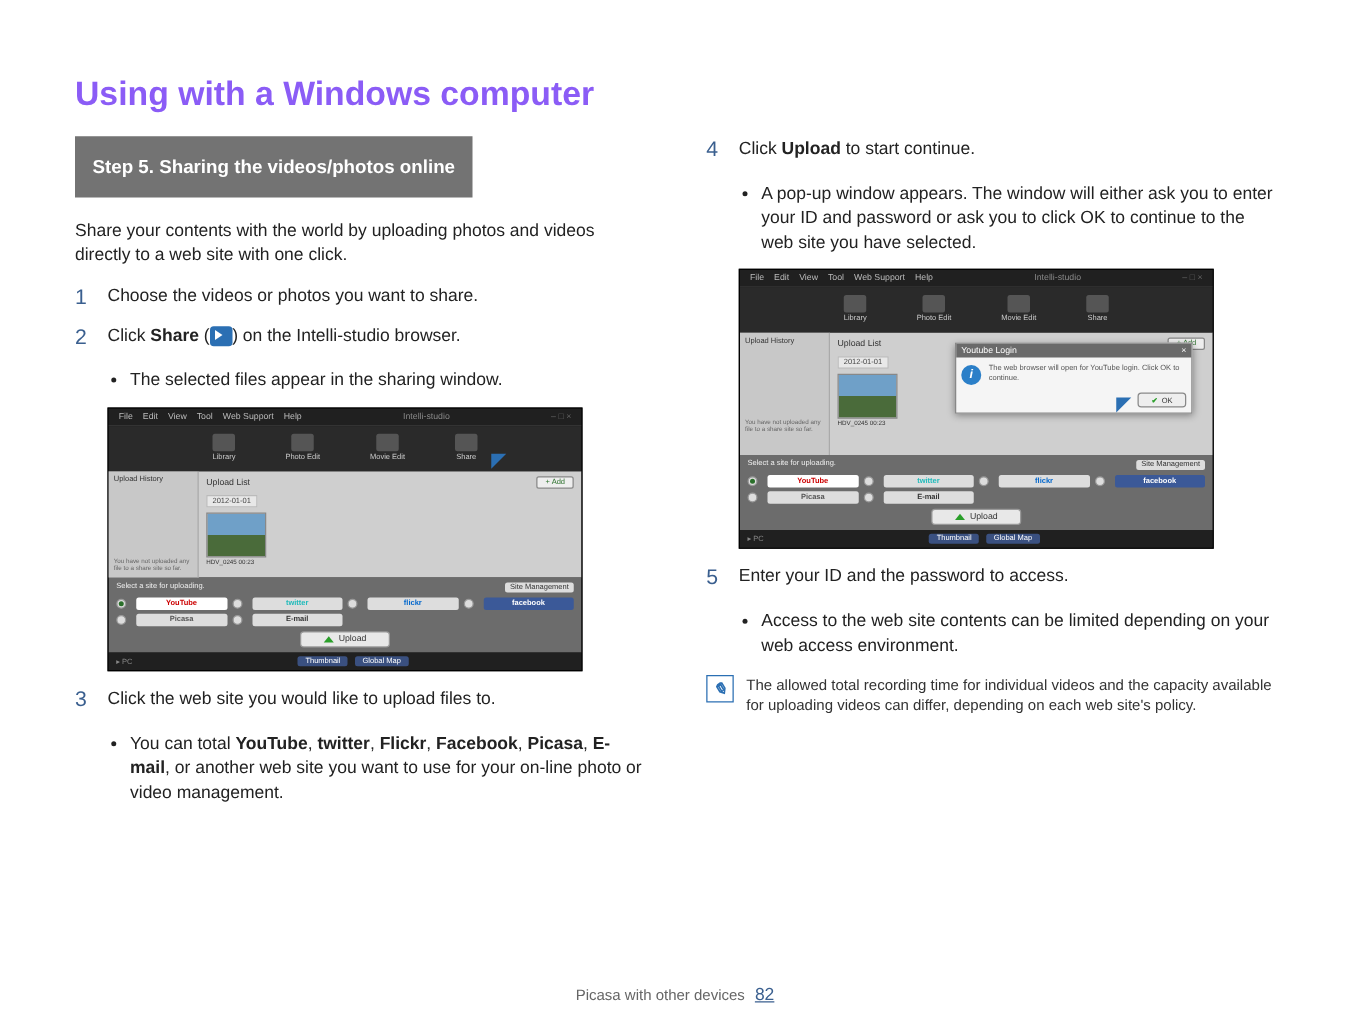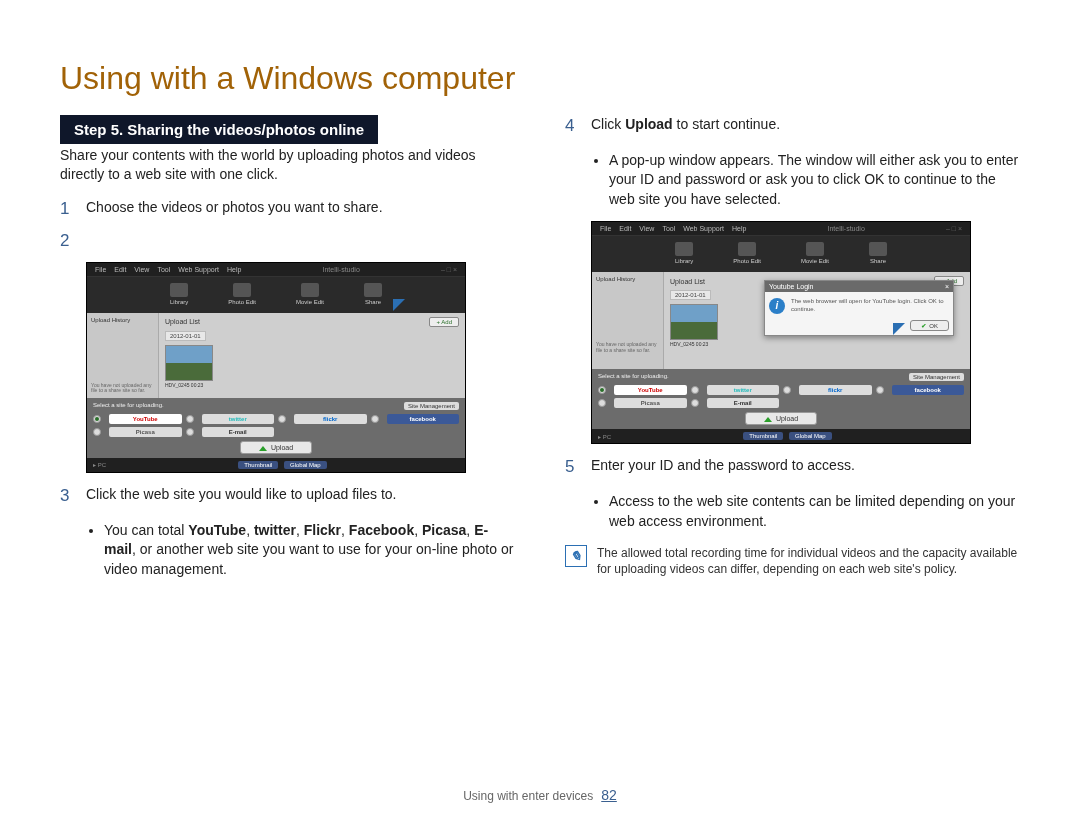--- a/index.html
+++ b/index.html
@@ -5,38 +5,38 @@
   * { box-sizing: border-box; margin: 0; padding: 0; }
   body {
     font-family: Arial, Helvetica, sans-serif;
     background: #fff;
     width: 1080px;
     height: 825px;
     padding: 60px 60px 20px 60px;
     position: relative;
   }
   .page-title {
-    font-size: 32px;
-    font-weight: 400;
-    color: #a16207;
+    font-size: 27px;
+    font-weight: 700;
+    color: #8b5cf6;
     margin-bottom: 18px;
   }
   .columns {
     display: flex;
     gap: 50px;
   }
   .col { flex: 1; }
   .step-header {
     display: inline-block;
-    background: #0f172a;
+    background: #737373;
     color: #fff;
     font-size: 15px;
     font-weight: bold;
-    padding: 6px 14px;
-    margin-bottom: 2px;
+    padding: 16px 14px;
+    margin-bottom: 17px;
   }
   .intro {
     font-size: 14px;
     color: #222;
     line-height: 1.35;
     margin-bottom: 14px;
   }
   .step-row {
     display: flex;
     gap: 12px;
@@ -410,20 +410,26 @@
     <div class="step-header">Step 5. Sharing the videos/photos online</div>
     <p class="intro">Share your contents with the world by uploading photos and videos directly to a web site with one click.</p>
 
     <div class="step-row">
       <div class="step-num">1</div>
       <div class="step-text">Choose the videos or photos you want to share.</div>
     </div>
 
     <div class="step-row">
       <div class="step-num">2</div>
+      <div class="step-text">
+        <span>Click </span><b>Share</b><span> (</span><span class="share-icon"></span><span>) on the Intelli-studio browser.</span>
+        <ul>
+            <li>The selected files appear in the sharing window.</li>
+          </ul>
+      </div>
     </div>
 
     
     <div class="screenshot">
       <div class="ss-menubar">
         <span>File</span>
         <span>Edit</span>
         <span>View</span>
         <span>Tool</span>
         <span>Web Support</span>
@@ -636,14 +642,14 @@
     <div class="note-row">
       <div class="note-icon">
           <span class="note-icon-inner">✎</span>
         </div>
       <div class="note-text">The allowed total recording time for individual videos and the capacity available for uploading videos can differ, depending on each web site's policy.</div>
     </div>
   </div>
 </div>
 
 <div class="page-footer">
-  <span>Using with enter devices</span><span class="page-num">82</span>
+  <span>Picasa with other devices</span><span class="page-num">82</span>
 </div>
 
 </body></html>

